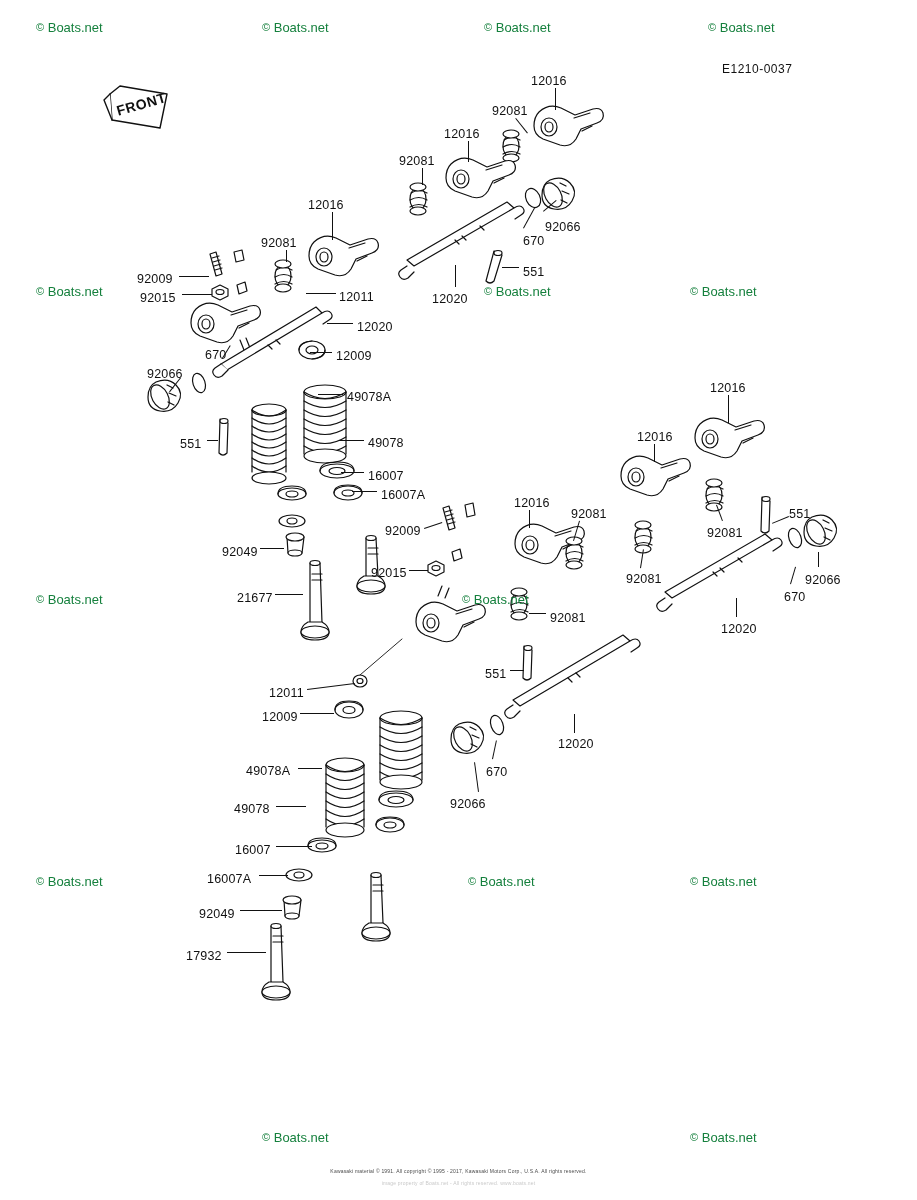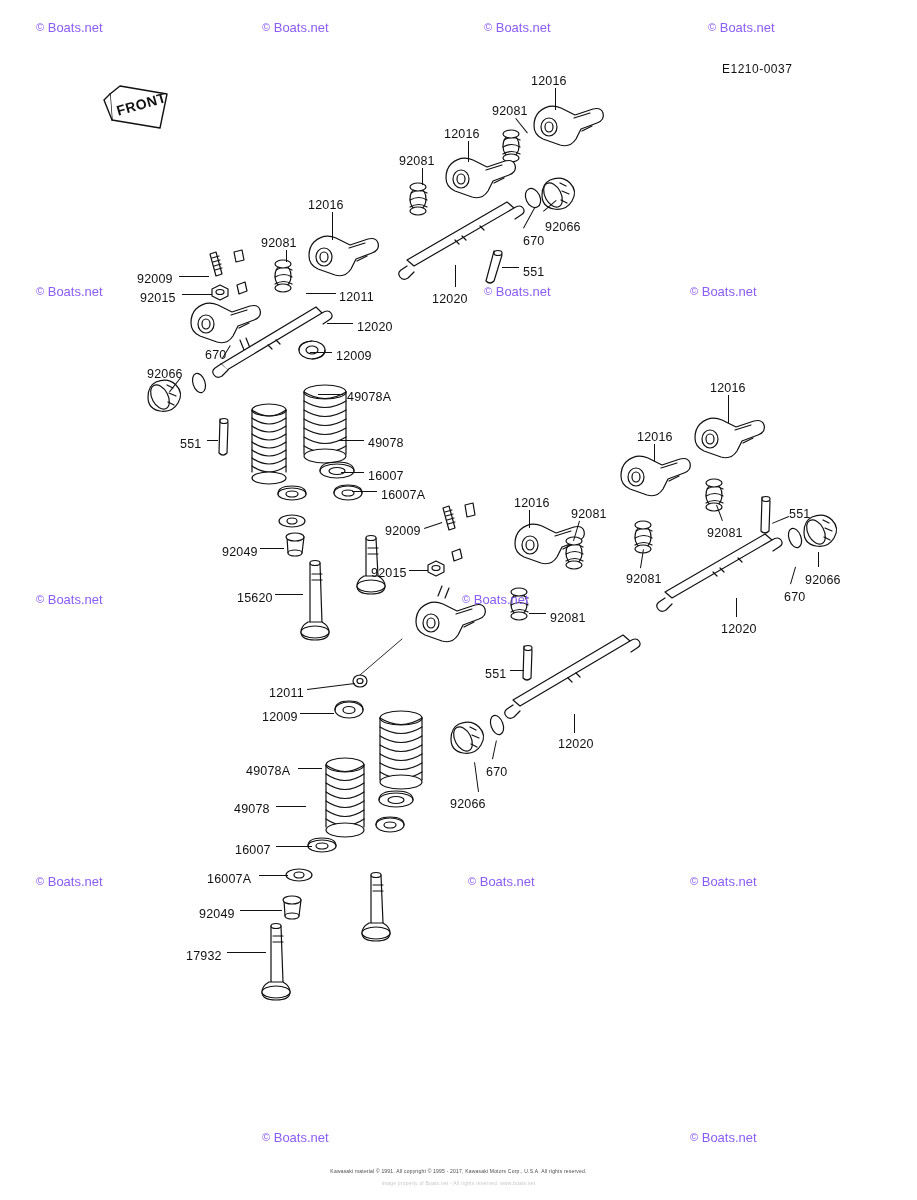--- a/index.html
+++ b/index.html
@@ -35,21 +35,21 @@
   }
   .leader {
     position: absolute;
     background: #111;
     height: 1px;
   }
   .watermark {
     position: absolute;
     font-family: "Liberation Sans", sans-serif;
     font-size: 13px;
-    color: #8b5cf6;
+    color: #15803d;
     white-space: nowrap;
     user-select: none;
   }
   .watermark .c {
     font-size: 11px;
     vertical-align: 1px;
   }
   .footer {
     position: absolute;
     left: 0;
@@ -511,21 +511,21 @@
       <div class="part-label" style="left: 357px; top: 320px;">12020</div>
       <div class="part-label" style="left: 336px; top: 349px;">12009</div>
       <div class="part-label" style="left: 205px; top: 348px;">670</div>
       <div class="part-label" style="left: 147px; top: 367px;">92066</div>
       <div class="part-label" style="left: 180px; top: 437px;">551</div>
       <div class="part-label" style="left: 347px; top: 390px;">49078A</div>
       <div class="part-label" style="left: 368px; top: 436px;">49078</div>
       <div class="part-label" style="left: 368px; top: 469px;">16007</div>
       <div class="part-label" style="left: 381px; top: 488px;">16007A</div>
       <div class="part-label" style="left: 222px; top: 545px;">92049</div>
-      <div class="part-label" style="left: 237px; top: 591px;">15620</div>
+      <div class="part-label" style="left: 237px; top: 591px;">21677</div>
       <div class="part-label" style="left: 385px; top: 524px;">92009</div>
       <div class="part-label" style="left: 371px; top: 566px;">92015</div>
       <div class="part-label" style="left: 514px; top: 496px;">12016</div>
       <div class="part-label" style="left: 571px; top: 507px;">92081</div>
       <div class="part-label" style="left: 626px; top: 572px;">92081</div>
       <div class="part-label" style="left: 550px; top: 611px;">92081</div>
       <div class="part-label" style="left: 637px; top: 430px;">12016</div>
       <div class="part-label" style="left: 710px; top: 381px;">12016</div>
       <div class="part-label" style="left: 707px; top: 526px;">92081</div>
       <div class="part-label" style="left: 789px; top: 507px;">551</div>

